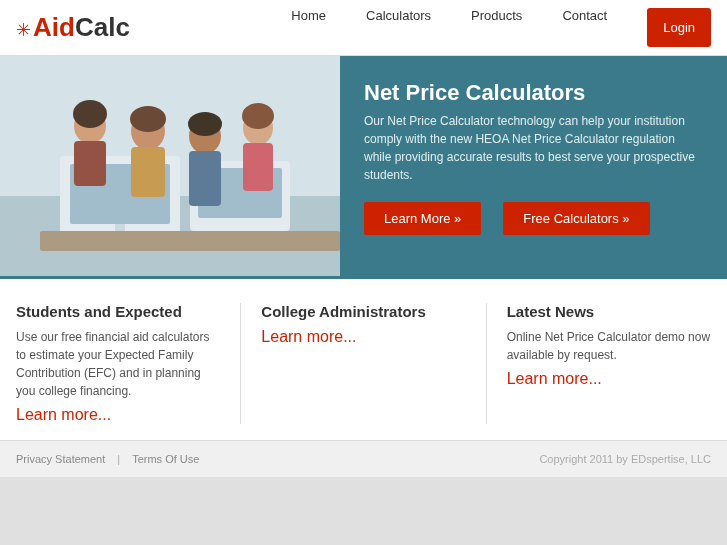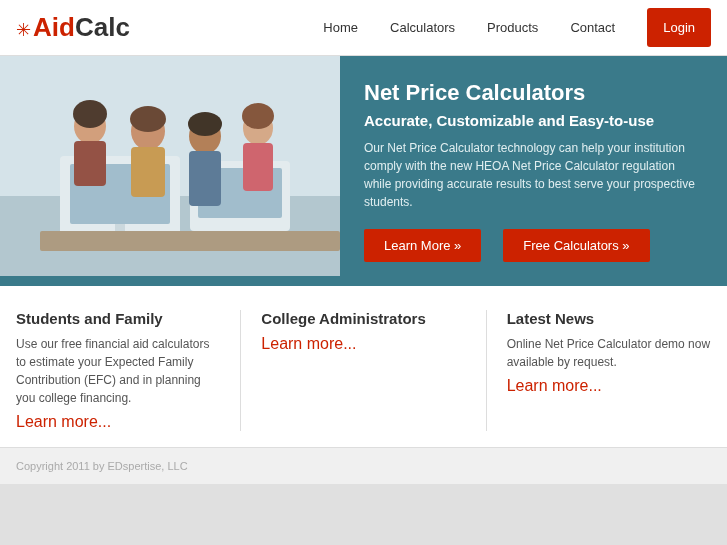--- a/index.html
+++ b/index.html
@@ -5,21 +5,21 @@
     * { margin: 0; padding: 0; box-sizing: border-box; }
     body { font-family: Arial, sans-serif; font-size: 13px; background: #e0e0e0; display: flex; justify-content: center; }
     .page-wrapper { width: 727px; background: #fff; }
 
     
     .header { background: #fff; display: flex; align-items: center; justify-content: space-between; padding: 8px 16px; border-bottom: 1px solid #ddd; }
     .logo { display: flex; align-items: baseline; }
     .logo-aid { color: #cc2200; font-size: 26px; font-weight: bold; }
     .logo-calc { color: #333; font-size: 26px; font-weight: bold; }
     .logo-sun { color: #cc2200; font-size: 18px; margin-right: 2px; }
-    .nav { display: flex; align-items: center; gap: 32px; }
+    .nav { display: flex; align-items: flex-start; gap: 40px; }
     .nav a { text-decoration: none; color: #333; font-size: 13px; }
     .login-btn { background: #cc2200; color: #fff; border: none; padding: 12px 16px; cursor: pointer; font-size: 13px; border-radius: 3px; }
 
     
     .hero { background: #3a7a8a; display: flex; align-items: stretch; min-height: 220px; }
     .hero-image { width: 340px; flex-shrink: 0; overflow: hidden; position: relative; }
     .hero-content { flex: 1; padding: 24px 24px; color: #fff; }
     .hero-title { font-size: 22px; font-weight: bold; margin-bottom: 6px; }
     .hero-subtitle { font-size: 15px; font-weight: bold; margin-bottom: 10px; }
     .hero-text { font-size: 12px; line-height: 1.5; margin-bottom: 18px; color: #e0eef0; }
@@ -100,44 +100,48 @@
         <rect x="243" y="87" width="30" height="48" fill="#d0505a" rx="4"></rect>
         <ellipse cx="258" cy="60" rx="16" ry="13" fill="#7a4020"></ellipse>
 
         <rect x="40" y="175" width="300" height="20" fill="#a89070" rx="2"></rect>
 
         <rect x="0" y="0" width="340" height="220" fill="rgba(200,220,230,0.15)"></rect>
       </svg>
     </div>
     <div class="hero-content">
       <div class="hero-title">Net Price Calculators</div>
-      <div class="hero-subtitle">Accurate, Customizable and Easy-to-use</div>
       <p class="hero-text">Our Net Price Calculator technology can help your institution comply with the new HEOA Net Price Calculator regulation while providing accurate results to best serve your prospective students.</p>
       <div class="hero-buttons">
         <a href="#" class="hero-btn">Learn More »</a>
         <a href="#" class="hero-btn">Free Calculators »</a>
       </div>
     </div>
   </div>
 
   <div class="columns">
     <div class="col">
-      <div class="col-title">Students and Family</div>
+      <div class="col-title">Students and Expected</div>
       <p class="col-text">Use our free financial aid calculators to estimate your Expected Family Contribution (EFC) and in planning you college financing.</p>
       <a href="#" class="col-link">Learn more...</a>
     </div>
     <div class="col-divider"></div>
     <div class="col">
       <div class="col-title">College Administrators</div>
       <a href="#" class="col-link">Learn more...</a>
     </div>
     <div class="col-divider"></div>
     <div class="col">
       <div class="col-title">Latest News</div>
       <p class="col-text">Online Net Price Calculator demo now available by request.</p>
       <a href="#" class="col-link">Learn more...</a>
     </div>
   </div>
 
   <div class="footer">
+    <div class="footer-links">
+      <a href="#">Privacy Statement</a>
+      <span>|</span>
+      <a href="#">Terms Of Use</a>
+    </div>
     <div class="footer-copy">Copyright 2011 by EDspertise, LLC</div>
   </div>
 </div>
 
 </body></html>

